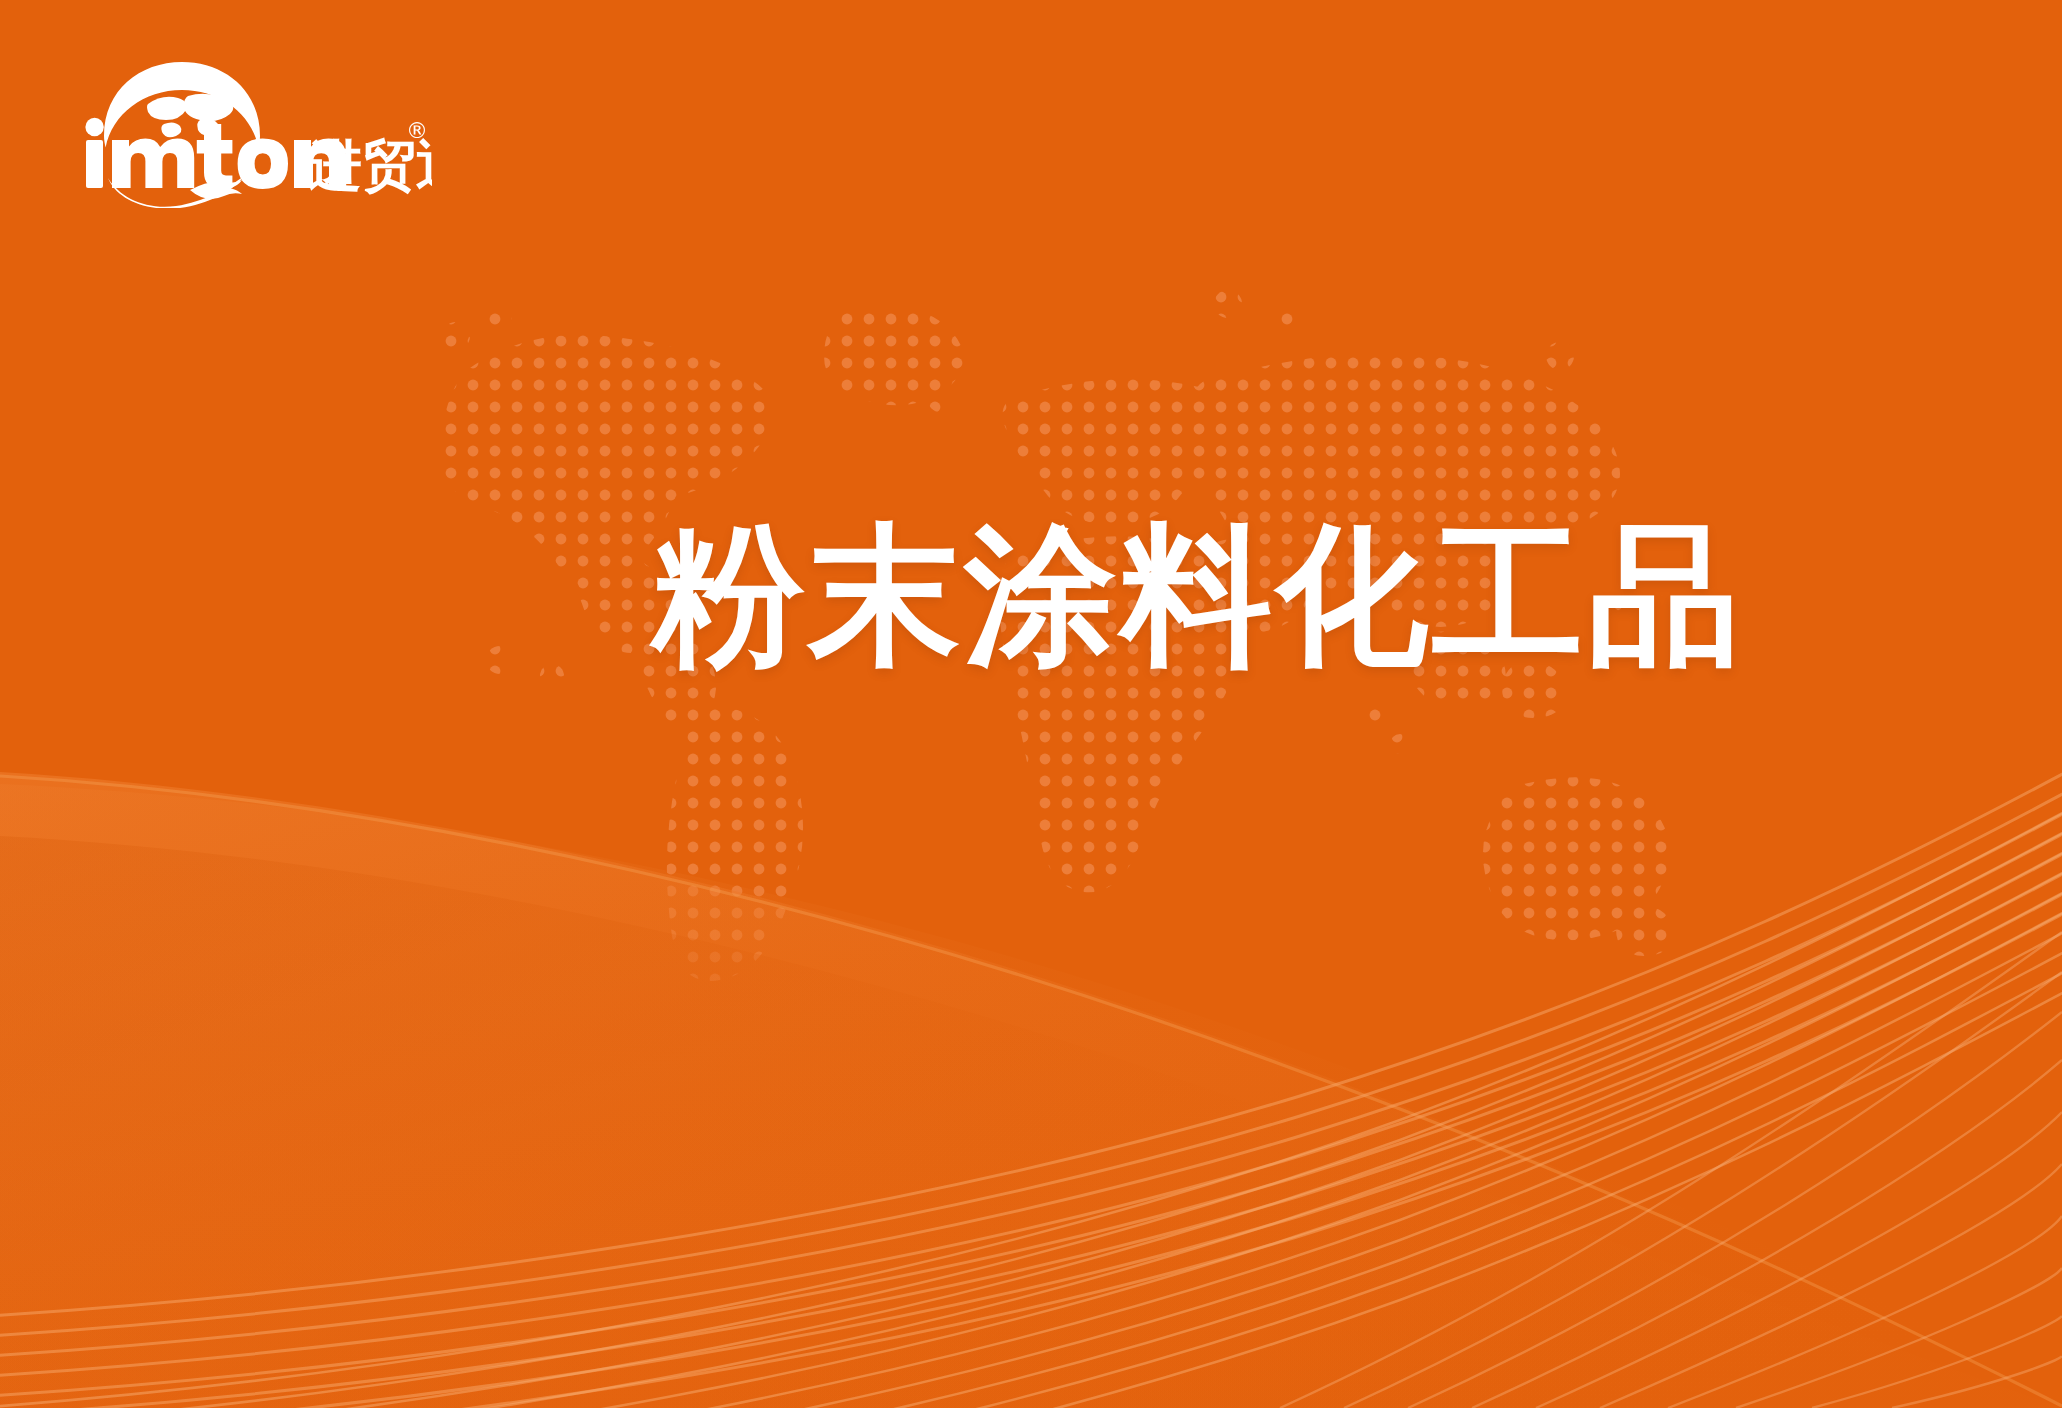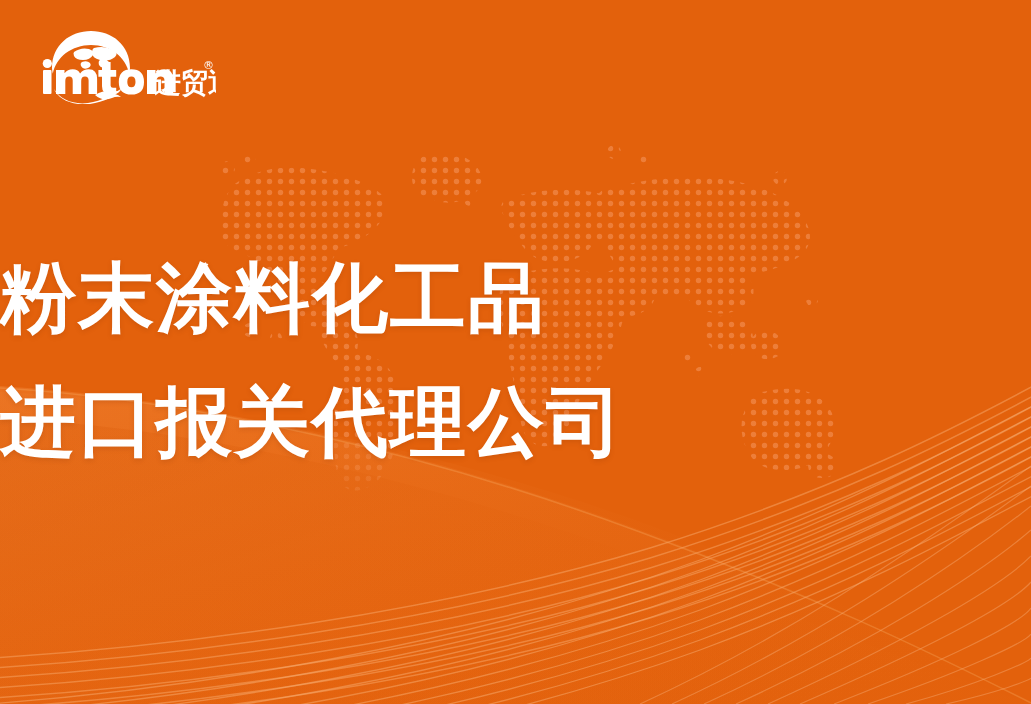--- a/index.html
+++ b/index.html
@@ -52,21 +52,21 @@
     height: 78px;
   }
   .logo-svg { display: block; width: 180px; height: 78px; }
 
   
   .headline {
     position: absolute;
     left: 0;
     top: 236px;
     width: 872px;
-    text-align: left;
+    text-align: right;
     pointer-events: none;
   }
   .headline-line {
     color: #ffffff;
     font-family: "DejaVu Sans", "Liberation Sans", sans-serif;
     font-weight: bold;
     font-size: 76px;
     line-height: 124px;
     letter-spacing: 2px;
     white-space: nowrap;
@@ -241,16 +241,15 @@
       </g>
 
       <text x="118" y="66" fill="#ffffff" font-family="'DejaVu Sans','Liberation Sans',sans-serif" font-size="27" font-weight="bold" letter-spacing="0">进贸通</text>
 
       <text x="167" y="43" fill="#ffffff" font-family="'DejaVu Sans','Liberation Sans',sans-serif" font-size="11">®</text>
     </svg>
   </div>
 
   <div class="headline">
     <div class="headline-line">粉末涂料化工品</div>
-    <div class="headline-line">进口报关代理公司</div>
   </div>
 
 </div>
 
 </body></html>

